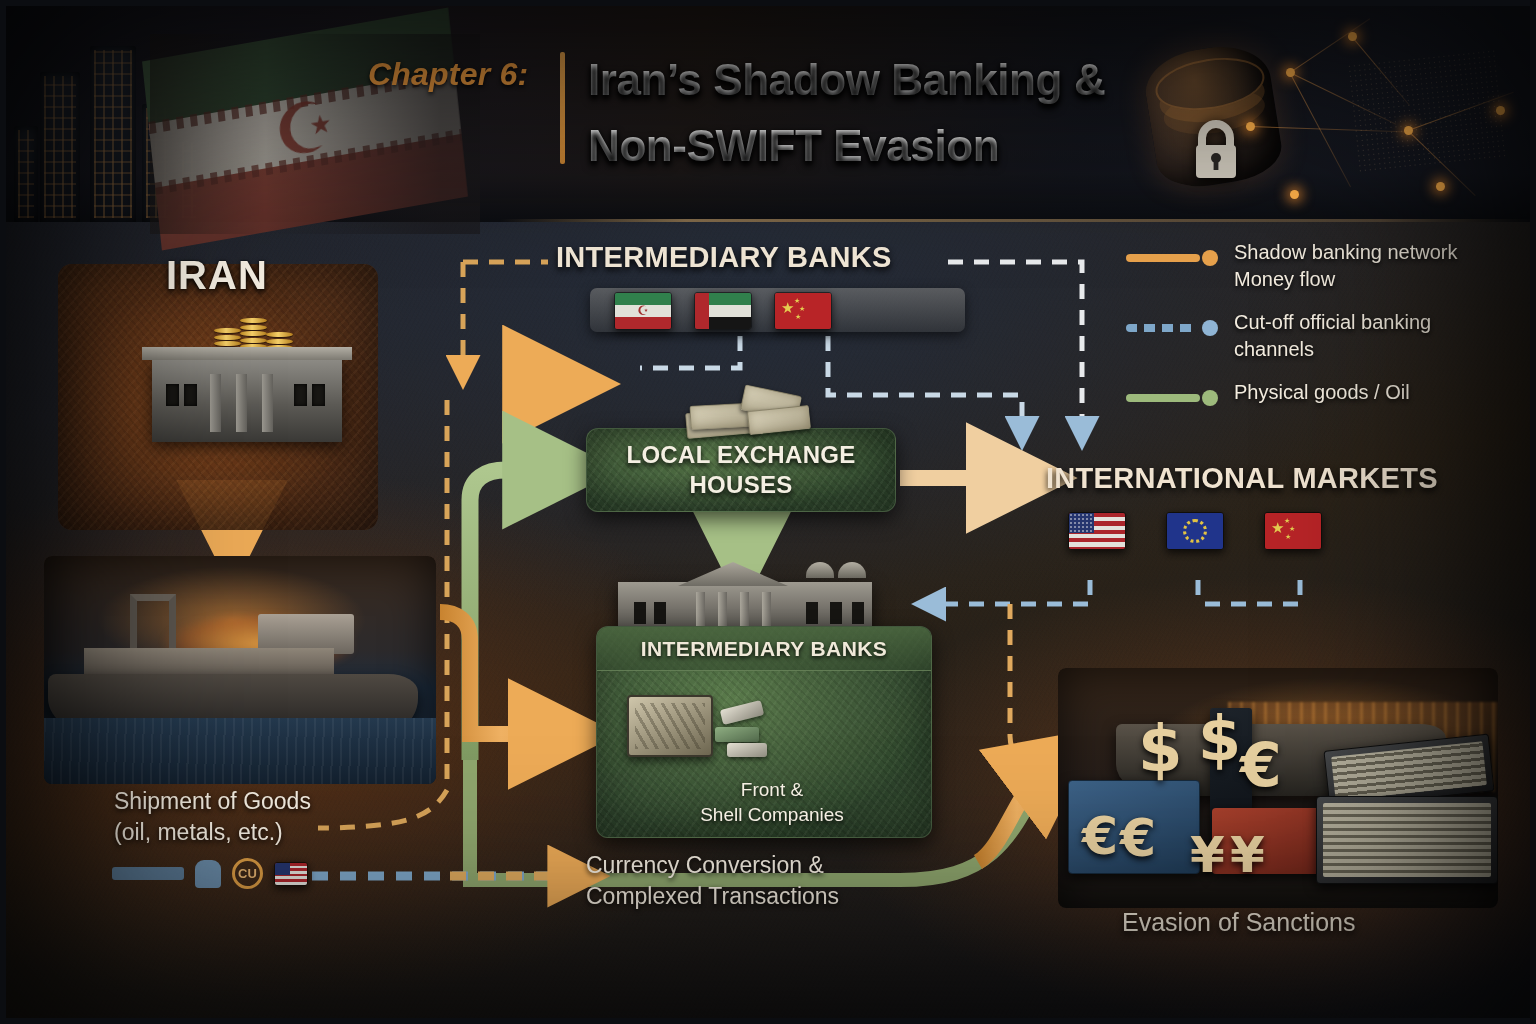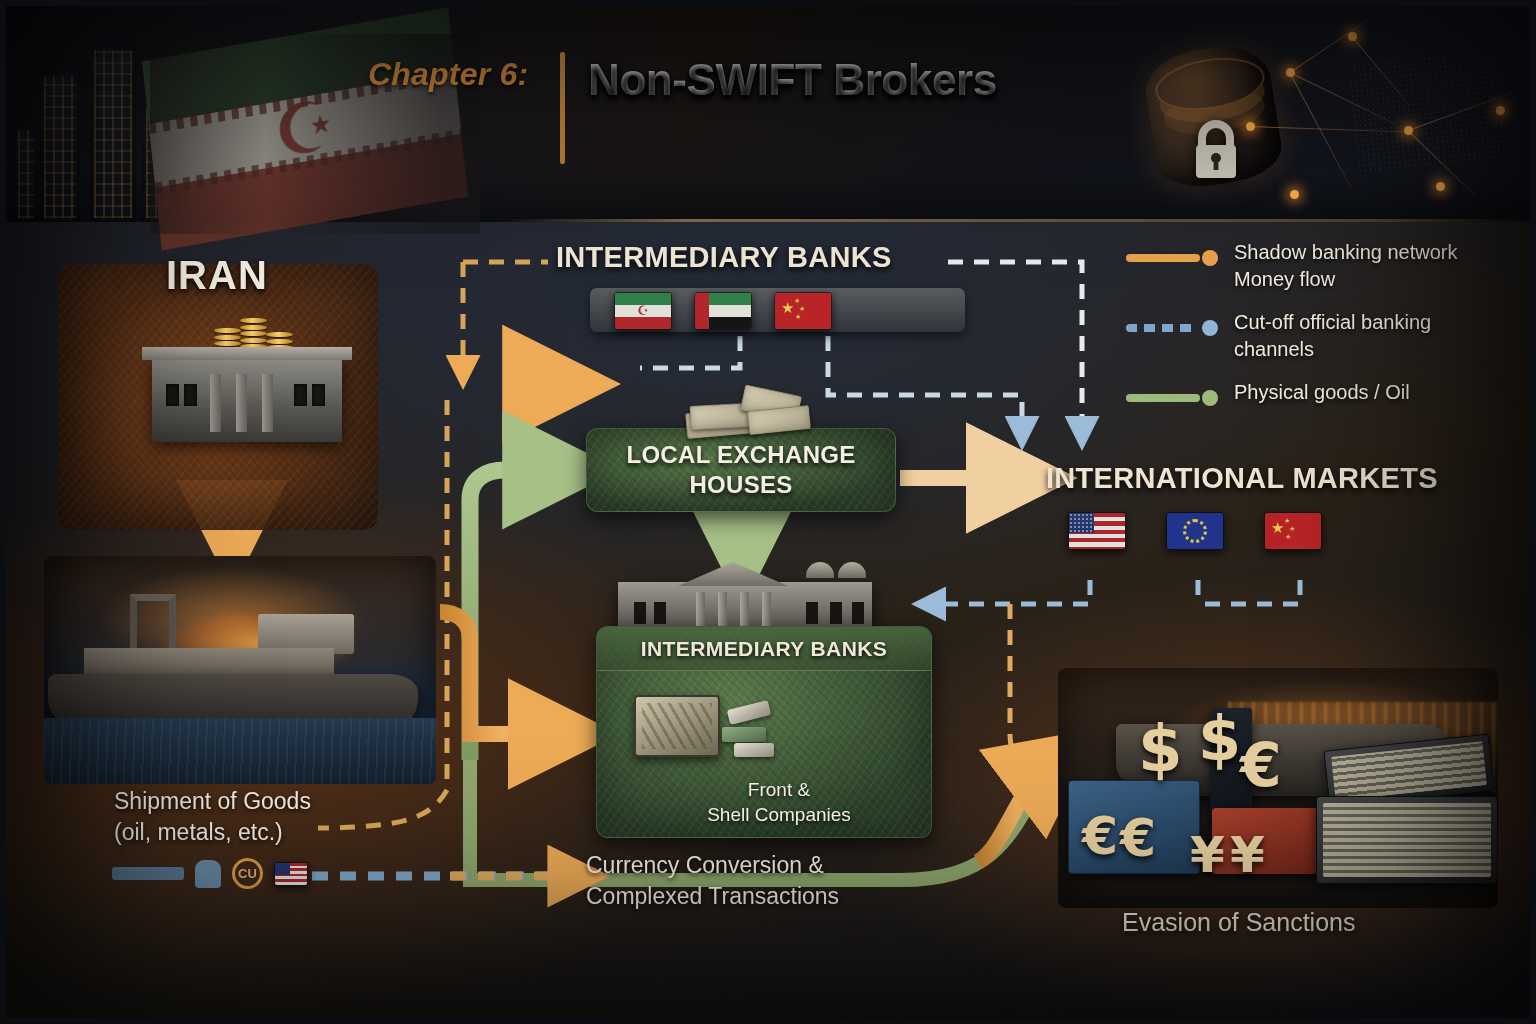--- a/index.html
+++ b/index.html
@@ -320,21 +320,21 @@
     display:flex; align-items:center; justify-content:center; z-index:3;
     background:linear-gradient(180deg, rgba(78,106,66,.85), rgba(52,74,46,.6));
     border-radius:11px 11px 0 0;
     border-bottom:1px solid rgba(200,220,180,.18);
   }
   .interm-head span{
     font-size:21px; font-weight:bold; color:#f0e9d9; letter-spacing:.4px;
     text-shadow:0 2px 4px rgba(0,0,0,.9);
   }
   .interm-cols{
-    position:absolute; left:15px; top:44px; width:100%; height:168px; z-index:3;
+    position:absolute; left:8px; top:44px; width:100%; height:168px; z-index:3;
     display:flex;
   }
   .interm-col{ flex:1; position:relative; }
   .interm-caption{
     position:absolute; left:0; bottom:12px; width:100%; text-align:center;
     font-size:19px; line-height:25px; color:#f5efe3;
     text-shadow:0 2px 4px rgba(0,0,0,.9);
   }
   .crate{
     position:absolute; left:22px; top:24px; width:86px; height:62px;
@@ -509,21 +509,22 @@
     <div class="fi-stripe fi-red"></div>
     <div class="fi-kufic" style="top:32%"></div>
     <div class="fi-kufic" style="top:64%"></div>
     <div class="fi-emblem">☪</div>
   </div>
   <div class="flag-fade"></div>
 
   <div class="chapter-label">Chapter 6:</div>
   <div class="title-divider"></div>
   <div class="main-title">
-    <div>Non-SWIFT Brokers</div>
+    <div>Iran’s Shadow Banking &amp;</div>
+    <div>Non-SWIFT Evasion</div>
   </div>
 
   <div class="barrel"></div>
   <svg class="lock-icon" viewBox="0 0 52 60">
     <path d="M12 26 v-8 a14 14 0 0 1 28 0 v8" fill="none" stroke="#cfc9bc" stroke-width="8"></path>
     <rect x="6" y="25" width="40" height="33" rx="4" fill="#cfc9bc"></rect>
     <circle cx="26" cy="38" r="5" fill="#2a2724"></circle>
     <rect x="23.6" y="40" width="4.8" height="10" fill="#2a2724"></rect>
   </svg>
 

